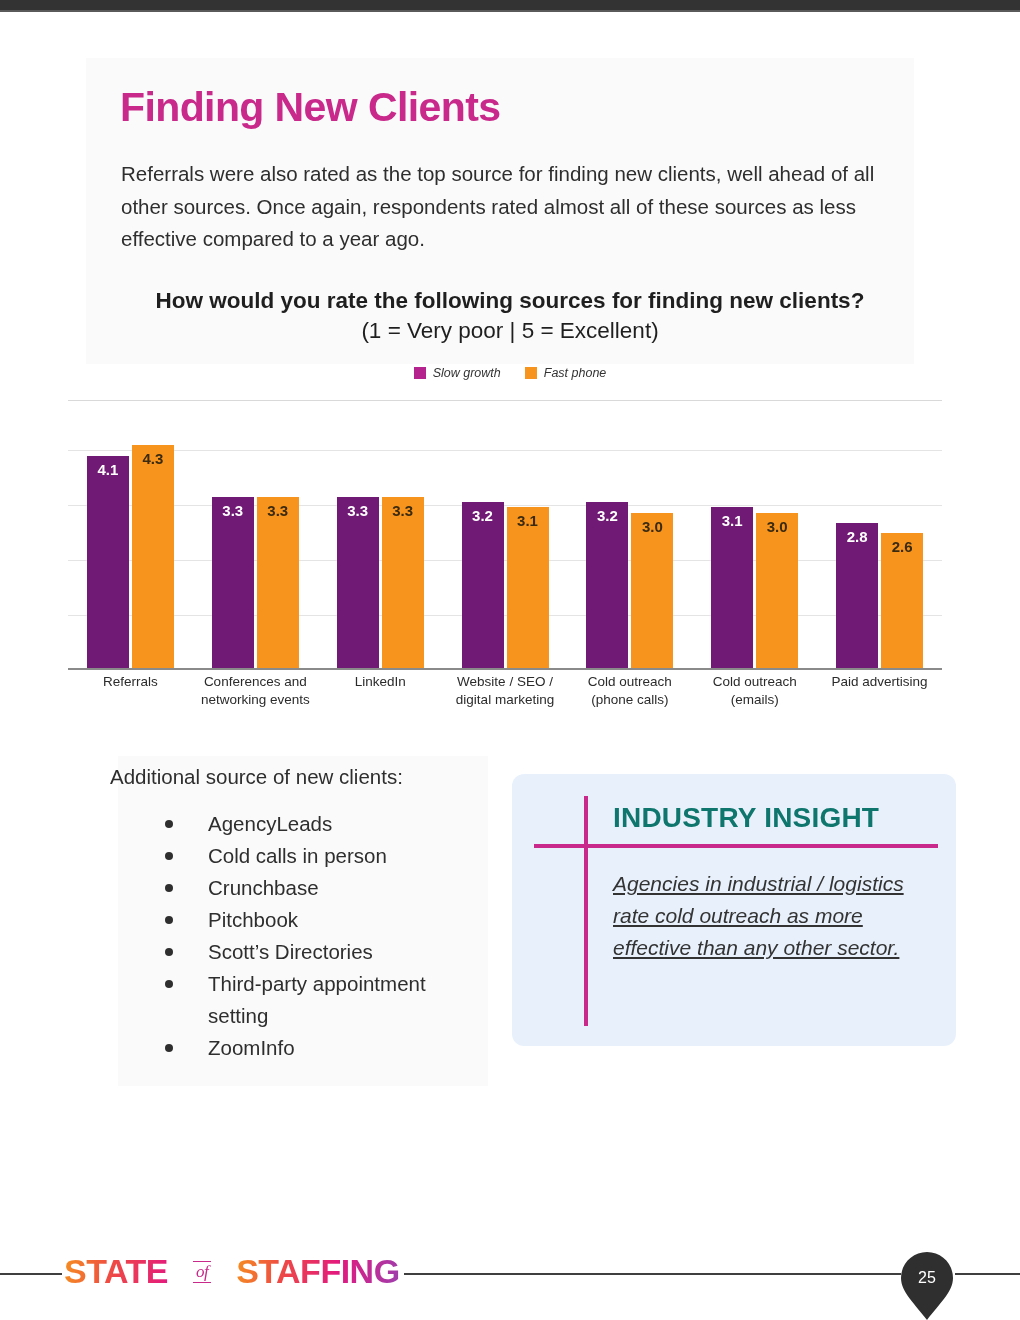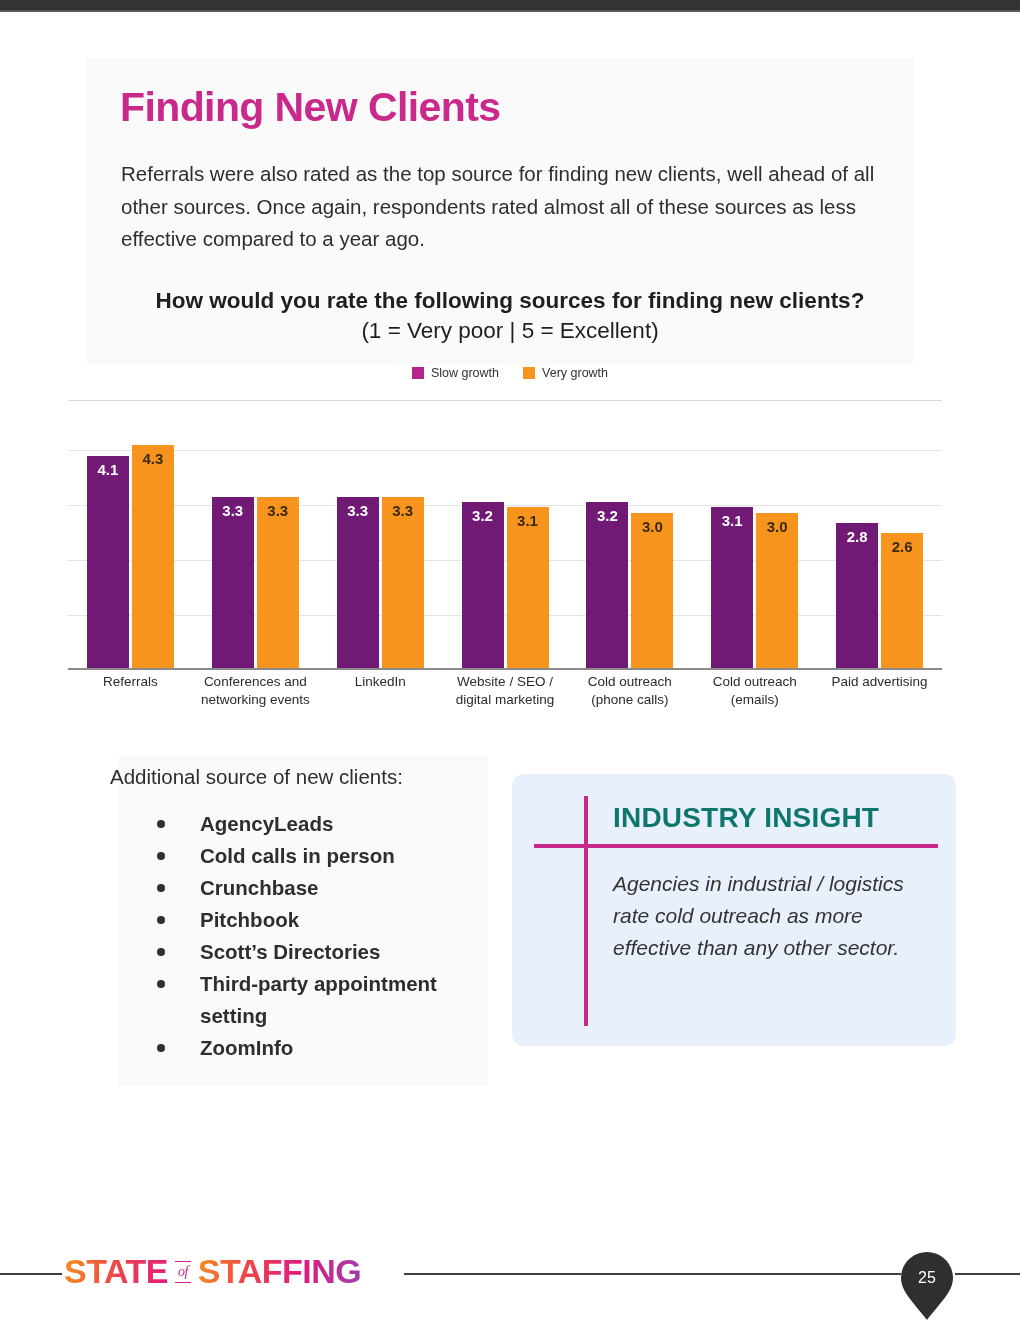--- a/index.html
+++ b/index.html
@@ -56,21 +56,21 @@
 
   
   .legend {
     position: absolute; left: 0; top: 366px; width: 1020px;
     display: flex; justify-content: center; align-items: center; gap: 24px;
   }
   .legend-item { display: flex; align-items: center; gap: 7px; }
   .swatch { width: 12px; height: 12px; display: block; }
   .sw-slow { background: #b5238f; }
   .sw-fast { background: #f7941e; }
-  .legend-label { font-size: 12.5px; color: #333; }
+  .legend-label { font-size: 12.5px; color: #333; font-style: italic; }
 
   
   .chart {
     position: absolute; left: 68px; top: 400px; width: 874px; height: 270px;
   }
   .chart-topline {
     position: absolute; left: 0; top: 0; width: 874px; height: 1px;
     background: #d9d9d9;
   }
   .grid {
@@ -121,23 +121,22 @@
     font-size: 13.5px; line-height: 18px; color: #2b2b2b;
     padding: 0 2px;
   }
 
   
   .add-title {
     position: absolute; left: 110px; top: 765px;
     font-size: 20.5px; color: #2e2e2e;
   }
   .add-list {
-    position: absolute; left: 152px; top: 808px; width: 330px;
+    position: absolute; left: 160px; top: 808px; width: 330px;
     list-style: none;
-    font-weight: bold;
   }
   .add-list li {
     position: relative;
     padding-left: 48px;
     font-size: 20.5px; line-height: 32px; color: #2e2e2e;
   }
   .add-list li .dot {
     position: absolute; left: 5px; top: 12px;
     width: 8px; height: 8px; border-radius: 50%; background: #2e2e2e;
   }
@@ -154,21 +153,21 @@
   .insight-hrule {
     position: absolute; left: 22px; top: 70px; width: 404px; height: 4px;
     background: #c9298b;
   }
   .insight-heading {
     position: absolute; left: 101px; top: 28px;
     font-size: 28px; font-weight: 700; letter-spacing: 0.2px; color: #0f766e;
   }
   .insight-body {
     position: absolute; left: 101px; top: 94px; width: 320px;
-    font-size: 21px; line-height: 32px; font-style: italic; color: #333333;
+    font-size: 21px; line-height: 32px; font-style: italic; color: #333333; text-decoration: underline;
   }
 
   
   .footer { position: absolute; left: 0; top: 1272px; width: 1020px; height: 4px; }
   .f-rule {
     position: absolute; top: 1px; height: 2px; background: #3f3f3f;
   }
   .f-rule-left  { left: 0px;  width: 62px; }
   .f-rule-mid   { left: 404px; width: 497px; }
   .f-rule-right { left: 955px; width: 65px; }
@@ -176,24 +175,24 @@
   .logo {
     position: absolute; left: 64px; top: 1252px;
     font-size: 34px; font-weight: 700; letter-spacing: -0.5px;
     display: flex; align-items: center; gap: 5px;
   }
   .logo .w1 {
     background: linear-gradient(100deg, #f59120 0%, #ef4b43 45%, #e3197f 100%);
     -webkit-background-clip: text; background-clip: text; color: transparent;
   }
   .logo .of {
-    font-size: 14px; font-style: italic; font-weight: 400;
+    font-size: 17px; font-style: italic; font-weight: 400;
     color: #c9298b;
     border-top: 1.5px solid #c9298b; border-bottom: 1.5px solid #c9298b;
-    padding: 0 3px; line-height: 20px; margin: 0 2px;
+    padding: 0 3px; line-height: 20px; margin: 0 20px;
     font-family: "Liberation Serif", serif;
   }
   .logo .w2 {
     background: linear-gradient(100deg, #f59120 0%, #ee4a44 28%, #e3197f 62%, #9c3fae 100%);
     -webkit-background-clip: text; background-clip: text; color: transparent;
   }
 
   .pin {
     position: absolute; left: 901px; top: 1252px; width: 52px; height: 68px;
   }
@@ -220,21 +219,21 @@
   <div class="q-line1">How would you rate the following sources for finding new clients?</div>
   <div class="q-line2">(1 = Very poor | 5 = Excellent)</div>
 
   <div class="legend">
     <div class="legend-item">
       <span class="swatch sw-slow"></span>
       <span class="legend-label">Slow growth</span>
     </div>
     <div class="legend-item">
       <span class="swatch sw-fast"></span>
-      <span class="legend-label">Very growth</span>
+      <span class="legend-label">Fast phone</span>
     </div>
   </div>
 
   <div class="chart">
     <div class="chart-topline"></div>
     <div class="grid" id="gridlines">
         <div class="gridline" style="top: 50px;"></div>
         <div class="gridline" style="top: 105px;"></div>
         <div class="gridline" style="top: 160px;"></div>
         <div class="gridline" style="top: 215px;"></div>

